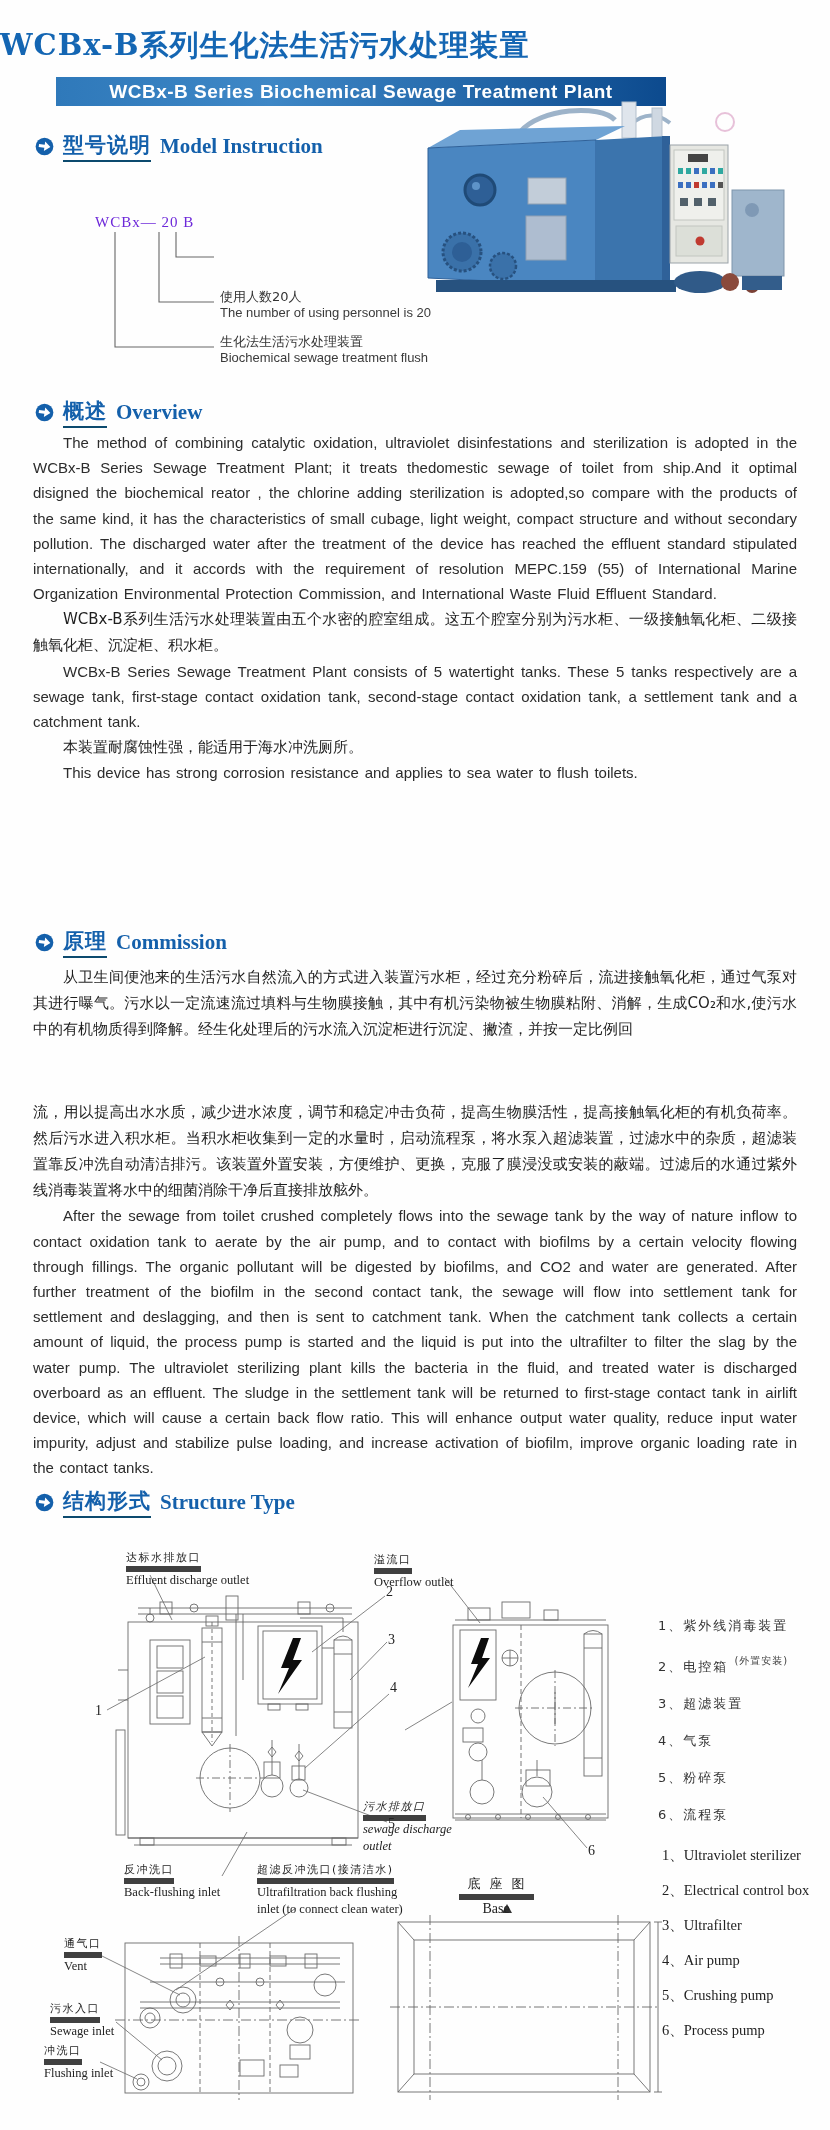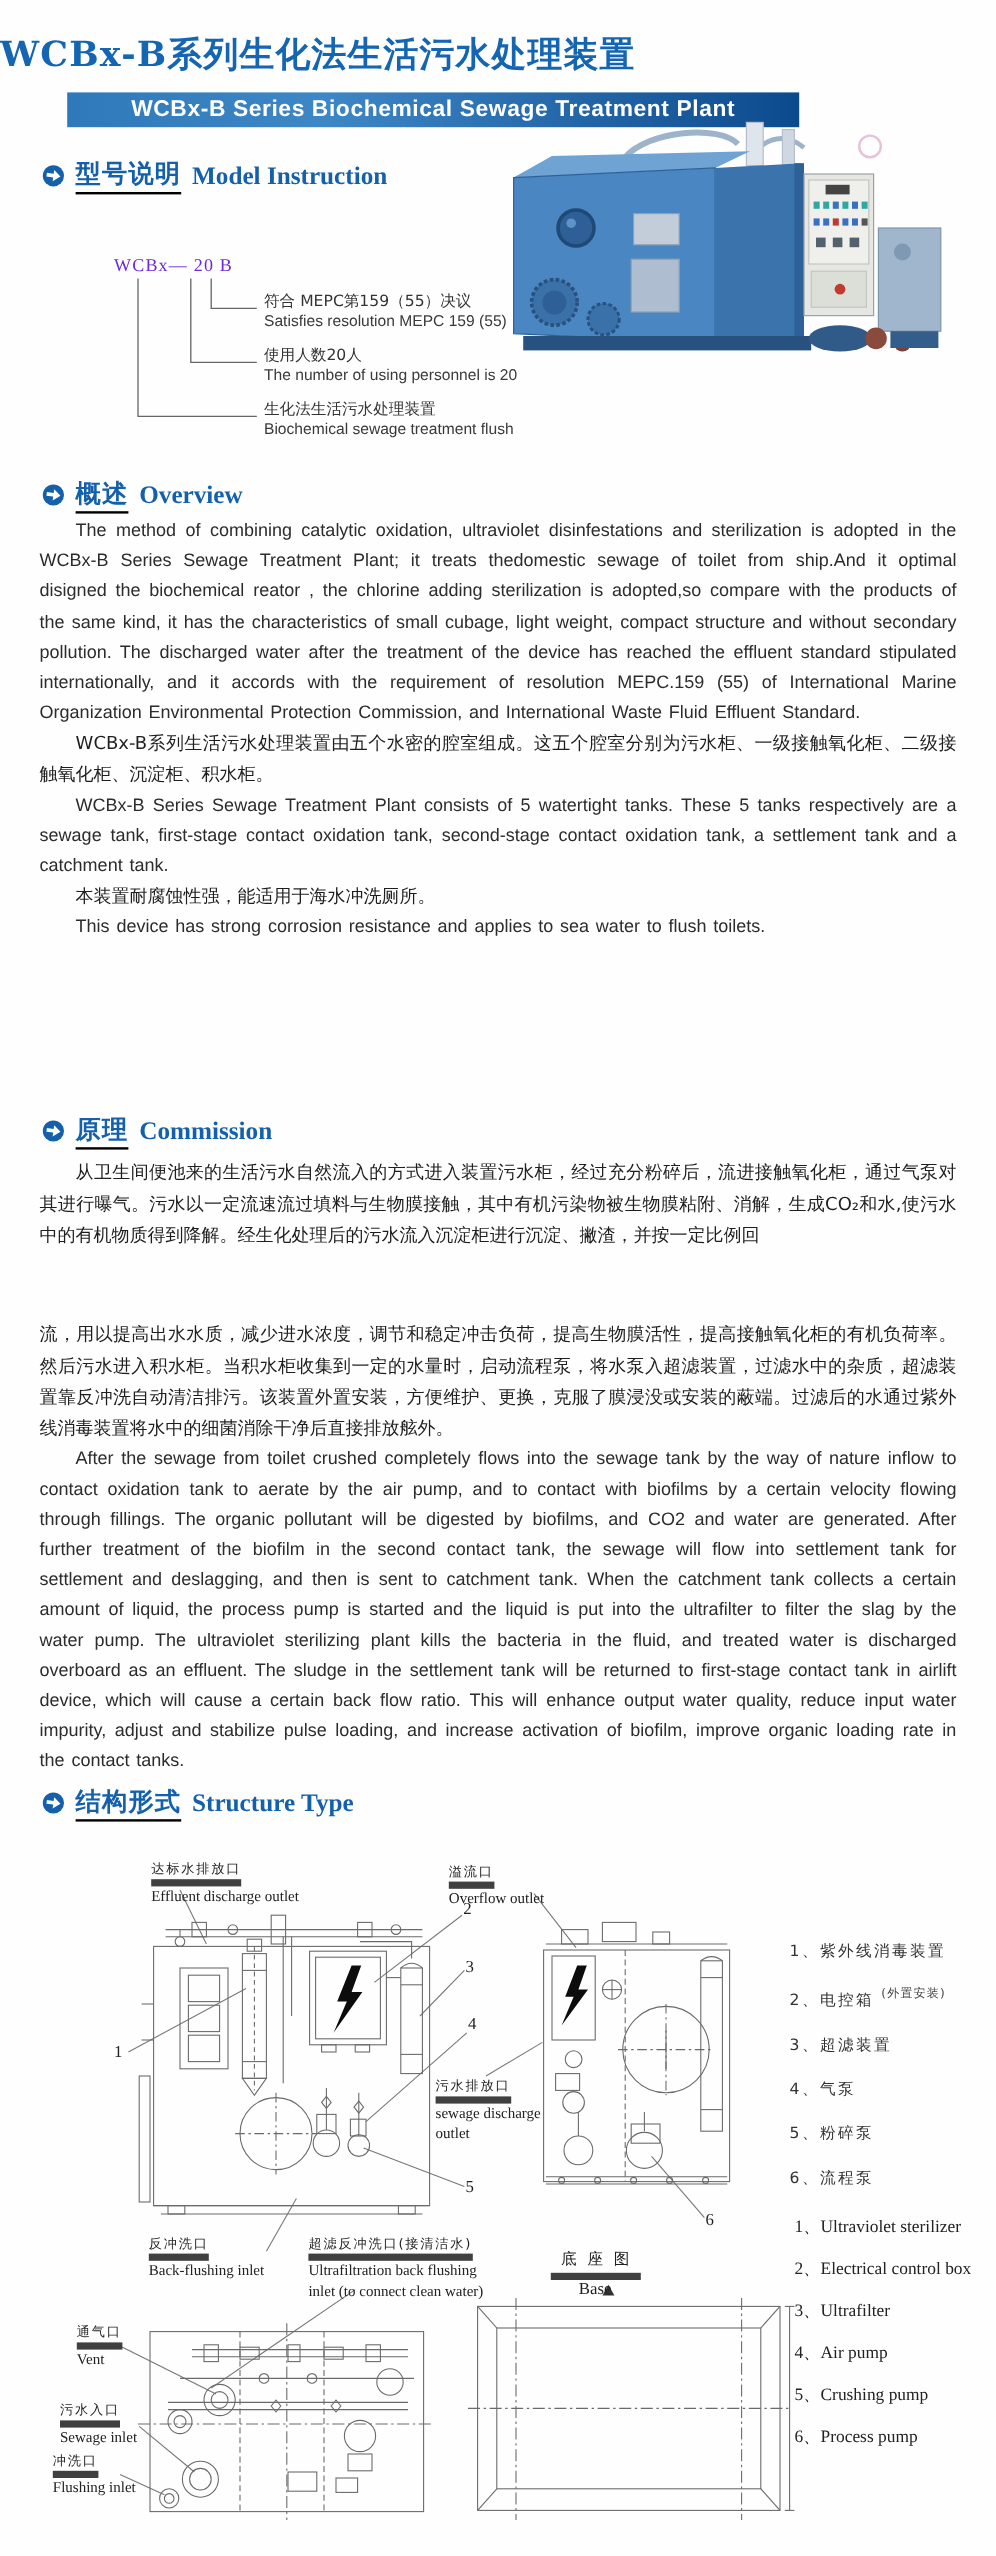--- a/index.html
+++ b/index.html
@@ -12,21 +12,21 @@
          font-size:29px;color:#1466b3;letter-spacing:1px;}
   .banner{position:absolute;left:56px;top:77px;width:610px;height:29px;
           background:linear-gradient(90deg,#2f79ba 0%,#3e87c6 35%,#0c4a8e 100%);
           color:#fff;font-family:"Liberation Sans","DejaVu Sans",sans-serif;
           font-weight:bold;font-size:19px;line-height:29px;text-align:center;letter-spacing:.5px;}
 
   
   .sec-h{position:absolute;display:flex;align-items:center;gap:9px;
          font-family:"Liberation Serif","DejaVu Serif",serif;font-weight:bold;
          font-size:21px;color:#1460ab;white-space:nowrap;}
-  .sec-h .cn{border-bottom:2px solid #000000;padding-bottom:1px;letter-spacing:1px;
+  .sec-h .cn{border-bottom:2px solid #0c4a6e;padding-bottom:1px;letter-spacing:1px;
              font-family:Liberation Sans, sans-serif;}
   .sec-ico{width:19px;height:19px;flex:0 0 19px;}
 
   
   .txt{position:absolute;left:33px;width:764px;}
   .zh{font-size:15px;line-height:1.74;color:#1e1e1e;text-align:justify;text-indent:2em;margin:0;}
   .en{font-family:"Liberation Sans","DejaVu Sans",sans-serif;font-size:15px;line-height:1.68;
       color:#2c2c2c;text-align:justify;text-indent:2em;margin:0;word-spacing:1.5px;}
   .noindent{text-indent:0;}
 
@@ -78,24 +78,20 @@
 
   <div class="model-diagram">
     <svg class="md-lines" width="400" height="170" viewBox="0 0 400 170">
       <g stroke="#666" stroke-width="1.1" fill="none">
         <path d="M106 22 V47 H144"></path>
         <path d="M89 22 V92 H144"></path>
         <path d="M45 22 V137 H144"></path>
       </g>
     </svg>
     <div class="model-code">WCBx— 20 B</div>
-    <div class="md-row" style="top:34px;">
-      <span class="mcn">符合 MEPC第159（55）决议</span>
-      <span class="men">Satisfies resolution MEPC 159 (55)</span>
-    </div>
     <div class="md-row" style="top:79px;">
       <span class="mcn">使用人数20人</span>
       <span class="men">The number of using personnel is 20</span>
     </div>
     <div class="md-row" style="top:124px;">
       <span class="mcn">生化法生活污水处理装置</span>
       <span class="men">Biochemical sewage treatment flush</span>
     </div>
   </div>
 
@@ -357,21 +353,21 @@
   </svg>
 
   <div class="dlbl" style="left:126px;top:1551px;">
     <span class="cn">达标水排放口</span>
     <span class="den">Effluent discharge outlet</span>
   </div>
   <div class="dlbl" style="left:374px;top:1553px;">
     <span class="cn">溢流口</span>
     <span class="den">Overflow outlet</span>
   </div>
-  <div class="dlbl" style="left:363px;top:1732px;">
+  <div class="dlbl" style="left:363px;top:1800px;font-style:italic;">
     <span class="cn">污水排放口</span>
     <span class="den">sewage discharge</span>
     <span class="den">outlet</span>
   </div>
   <div class="dlbl" style="left:124px;top:1863px;">
     <span class="cn">反冲洗口</span>
     <span class="den">Back-flushing inlet</span>
   </div>
   <div class="dlbl" style="left:257px;top:1863px;">
     <span class="cn">超滤反冲洗口(接清洁水)</span>

